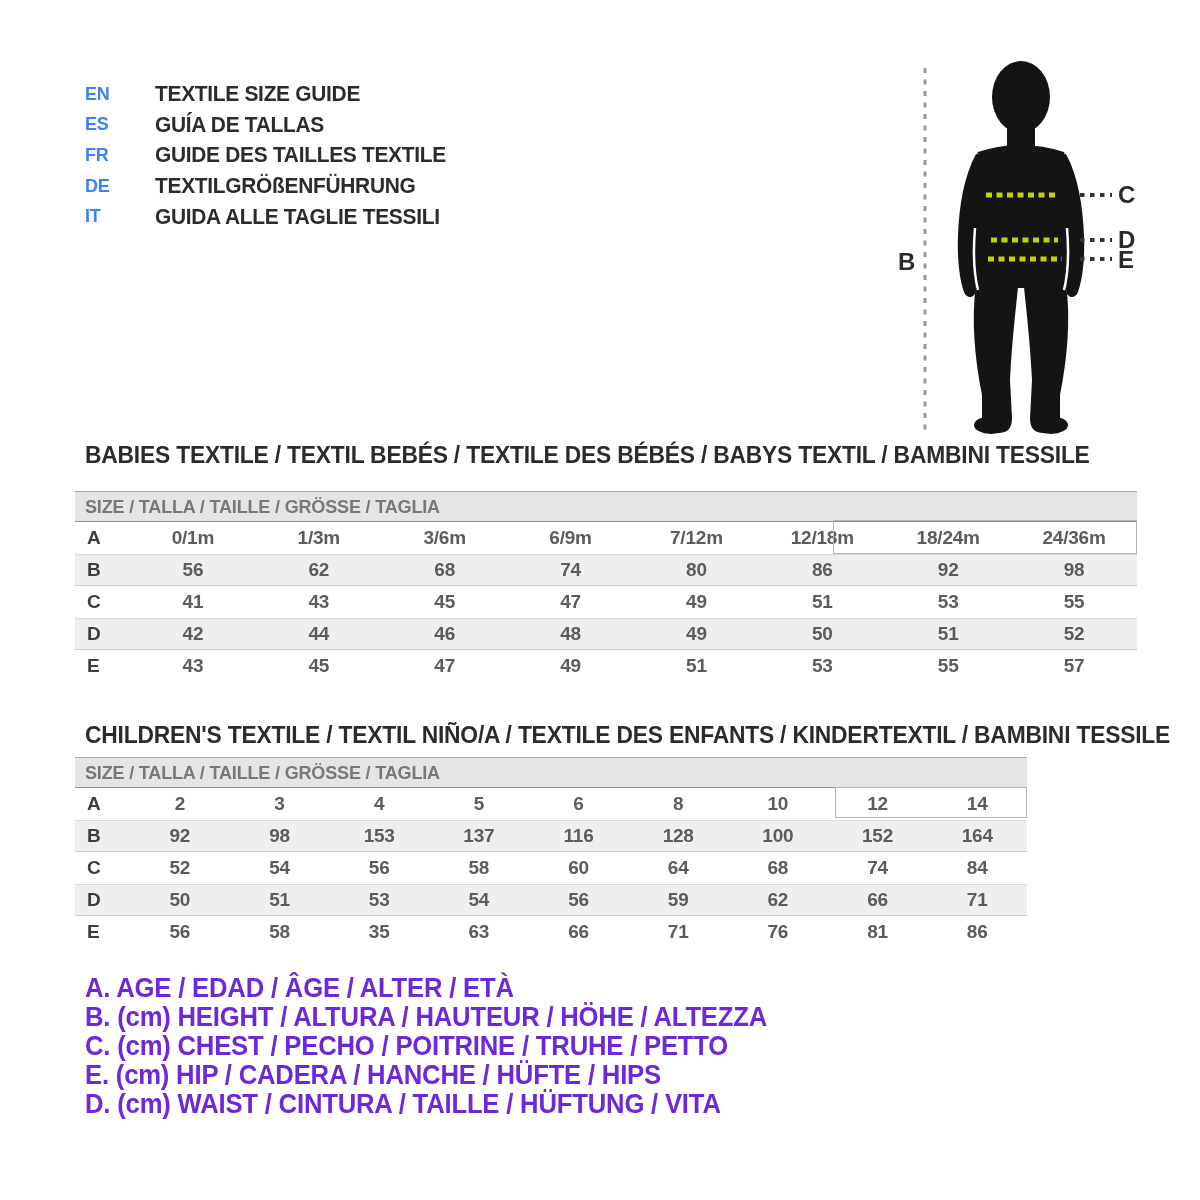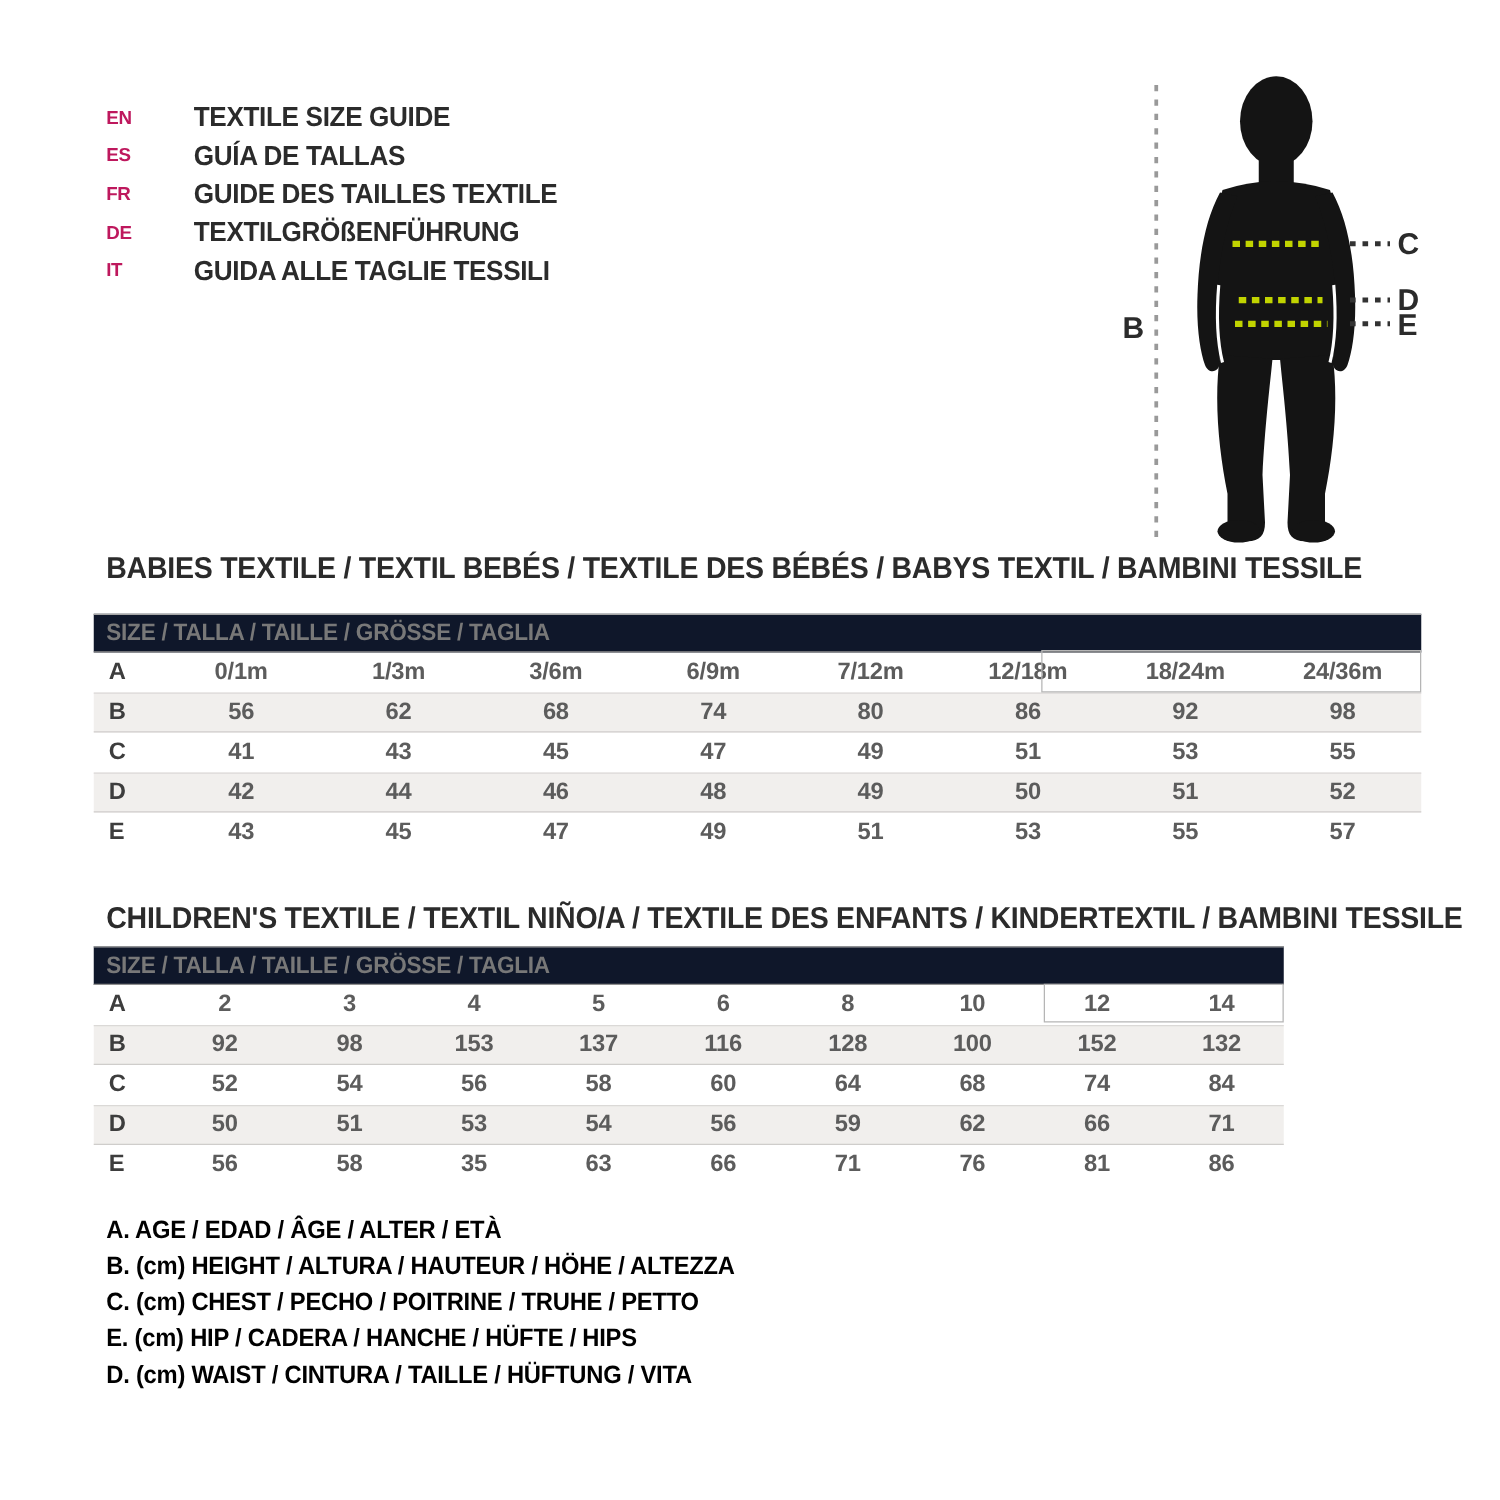--- a/index.html
+++ b/index.html
@@ -5,48 +5,48 @@
   html,body{margin:0;padding:0;background:#ffffff;}
   .canvas{
     position:relative;width:1200px;height:1200px;background:#ffffff;
     font-family:"Liberation Sans", sans-serif;overflow:hidden;
   }
   .cond{display:inline-block;transform:scaleX(0.95);transform-origin:0 50%;white-space:nowrap;}
 
   
   .lang-block{position:absolute;left:85px;top:79px;}
   .lang-row{display:flex;height:30.6px;align-items:center;}
-  .lang-code{width:70px;font-size:15px;font-weight:700;color:#be185d;letter-spacing:-0.3px;}
+  .lang-code{width:70px;font-size:18px;font-weight:700;color:#3b82f6;letter-spacing:-0.3px;}
   .lang-title{font-size:22px;font-weight:700;color:#2b2b2b;letter-spacing:-0.3px;}
 
   
   .figure{position:absolute;left:860px;top:40px;}
 
   
   .section-title{position:absolute;left:85px;font-size:24px;font-weight:700;color:#2b2b2b;letter-spacing:-0.2px;}
 
   
   .size-table{position:absolute;left:75px;}
   .size-bar{
-    box-sizing:border-box;height:31px;background:#0f172a;
+    box-sizing:border-box;height:31px;background:#e5e5e5;
     border-top:1px solid #a6a6a6;border-bottom:1px solid #8f8f8f;
     display:flex;align-items:center;padding-left:10px;
     font-size:19px;font-weight:700;color:#787878;letter-spacing:-0.2px;
   }
   .trow{display:flex;height:32px;align-items:center;box-sizing:border-box;}
   .trow.shaded{background:#f1efed;border-top:1px solid #dbd9d7;border-bottom:1px solid #cfcdcb;}
   .rlabel{width:55px;box-sizing:border-box;padding-left:12px;font-size:19px;font-weight:700;color:#3d3d3d;}
   .cell{flex:1;text-align:center;font-size:19px;font-weight:700;color:#5c5c5c;letter-spacing:-0.2px;}
 
   
   .sel-box{position:absolute;border:1px solid #b5b5b5;background:transparent;}
 
   
   .legend-block{position:absolute;left:85px;top:973px;}
-  .legend-line{height:29px;font-size:20px;font-weight:700;color:#000000;letter-spacing:-0.2px;}
+  .legend-line{height:29px;font-size:27px;font-weight:700;color:#6d28d9;letter-spacing:-0.2px;}
 </style>
 </head>
 <body>
 
 <div class="canvas">
 
   <div class="lang-block">
     <div class="lang-row">
       <span class="lang-code">EN</span>
       <span class="lang-title cond">TEXTILE SIZE GUIDE</span>
@@ -189,21 +189,21 @@
       <div class="trow shaded">
         <div class="rlabel">B</div>
         <div class="cell">92</div>
         <div class="cell">98</div>
         <div class="cell">153</div>
         <div class="cell">137</div>
         <div class="cell">116</div>
         <div class="cell">128</div>
         <div class="cell">100</div>
         <div class="cell">152</div>
-        <div class="cell">132</div>
+        <div class="cell">164</div>
       </div>
       <div class="trow">
         <div class="rlabel">C</div>
         <div class="cell">52</div>
         <div class="cell">54</div>
         <div class="cell">56</div>
         <div class="cell">58</div>
         <div class="cell">60</div>
         <div class="cell">64</div>
         <div class="cell">68</div>

